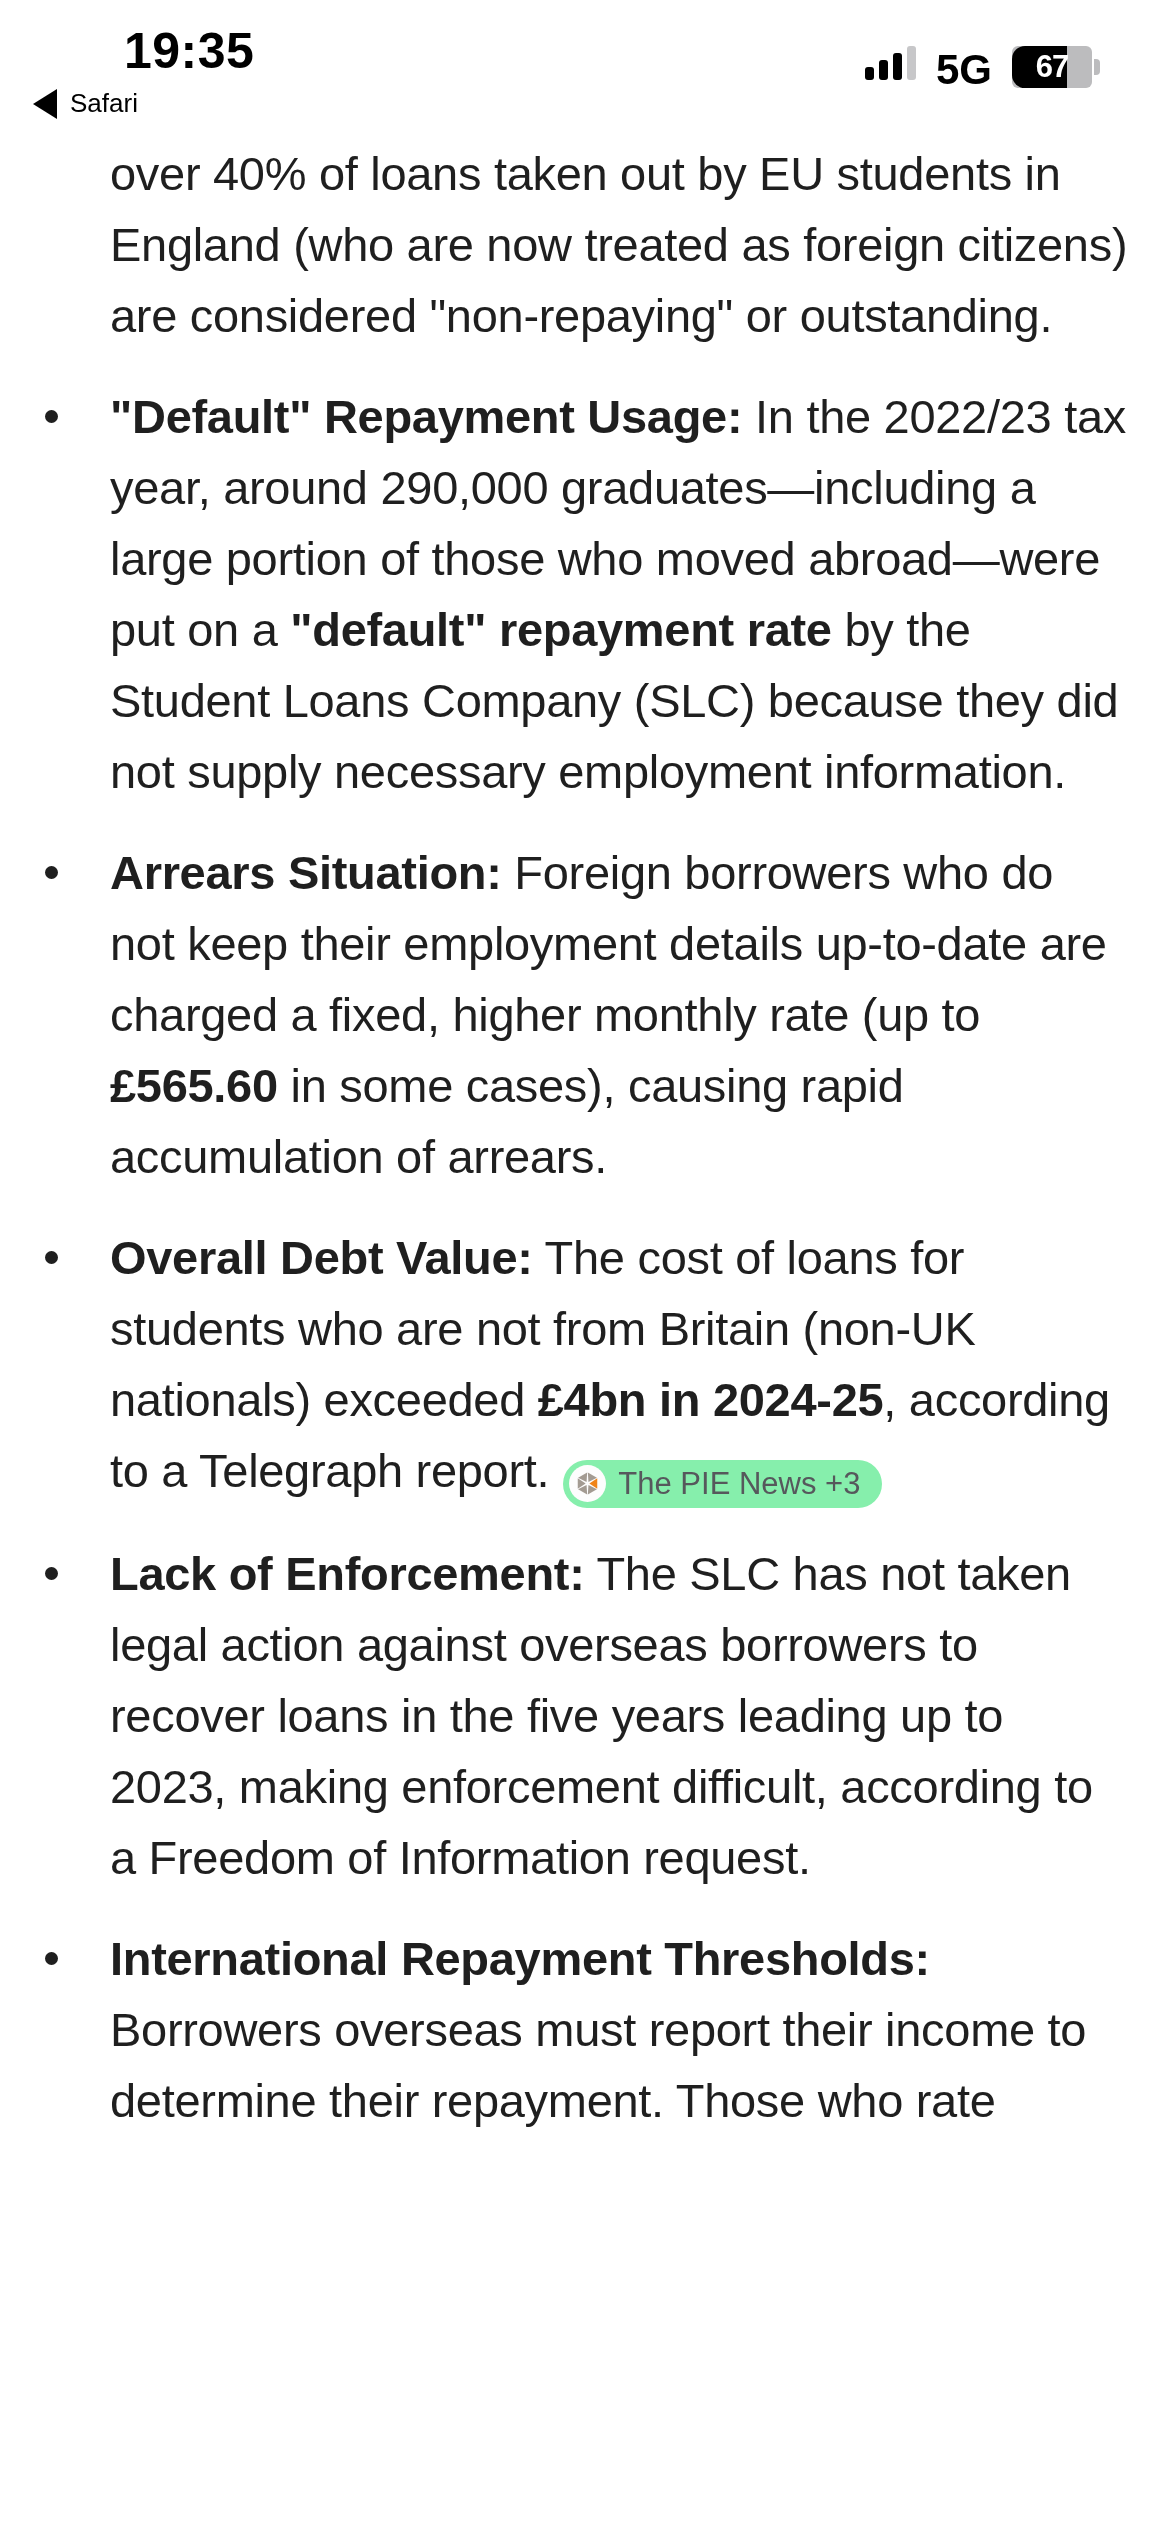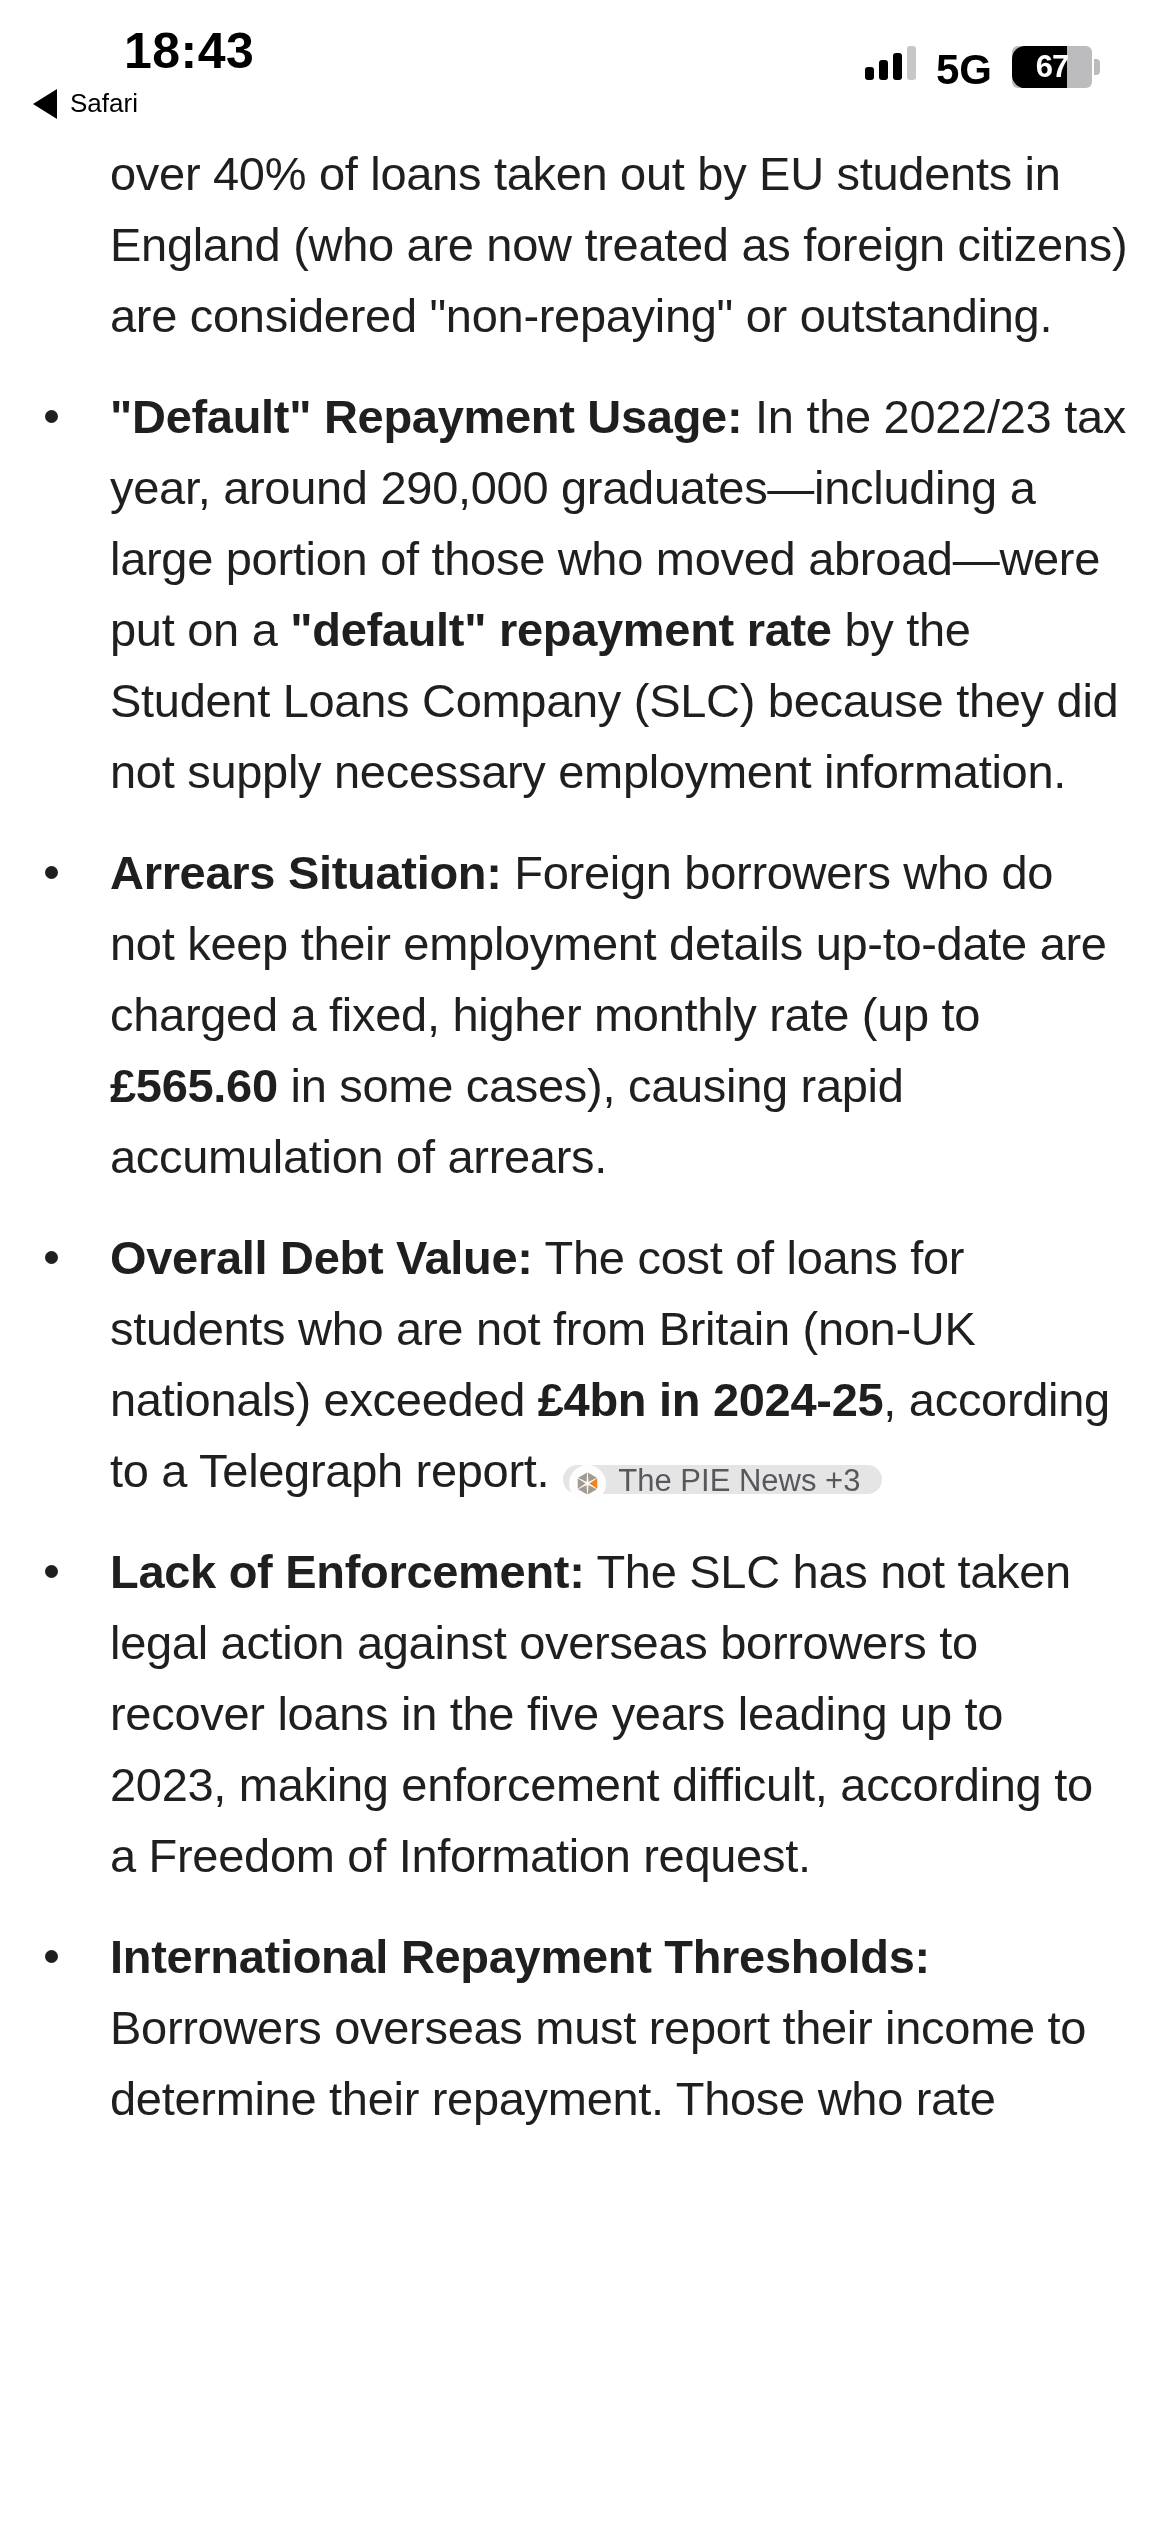--- a/index.html
+++ b/index.html
@@ -67,35 +67,35 @@
     background: #1f1f1f; margin: 29px 0 0 45px;
   }
   .li-text { margin-left: 52px; flex: 1; }
   .section-heading {
     font-weight: 700; padding-left: 52px;
     margin-top: 86px; margin-bottom: 53px;
   }
 
   
   .chip {
-    display: inline-flex; align-items: flex-start; gap: 12px;
-    height: 29px; padding: 0 22px 0 6px; margin-left: 14px;
-    background: #e5e5e5; border-radius: 24px;
+    display: inline-flex; align-items: center; gap: 12px;
+    height: 48px; padding: 0 22px 0 6px; margin-left: 14px;
+    background: #86efac; border-radius: 24px;
     vertical-align: -10px; cursor: pointer;
   }
   .chip-icon {
     width: 37px; height: 37px; border-radius: 50%;
     background: #fdfdfd; display: flex; align-items: center; justify-content: center;
   }
   .chip-label { font-size: 31px; line-height: 1; color: #56585c; letter-spacing: 0; }
 </style>
 </head>
 <body>
 
-<div class="status-time">18:43</div>
+<div class="status-time">19:35</div>
 
 <div class="back-link">
   <span class="back-tri"></span>
   <span>Safari</span>
 </div>
 
 <div class="status-right">
   <div class="signal">
     <span class="bar b1"></span>
     <span class="bar b2"></span>

